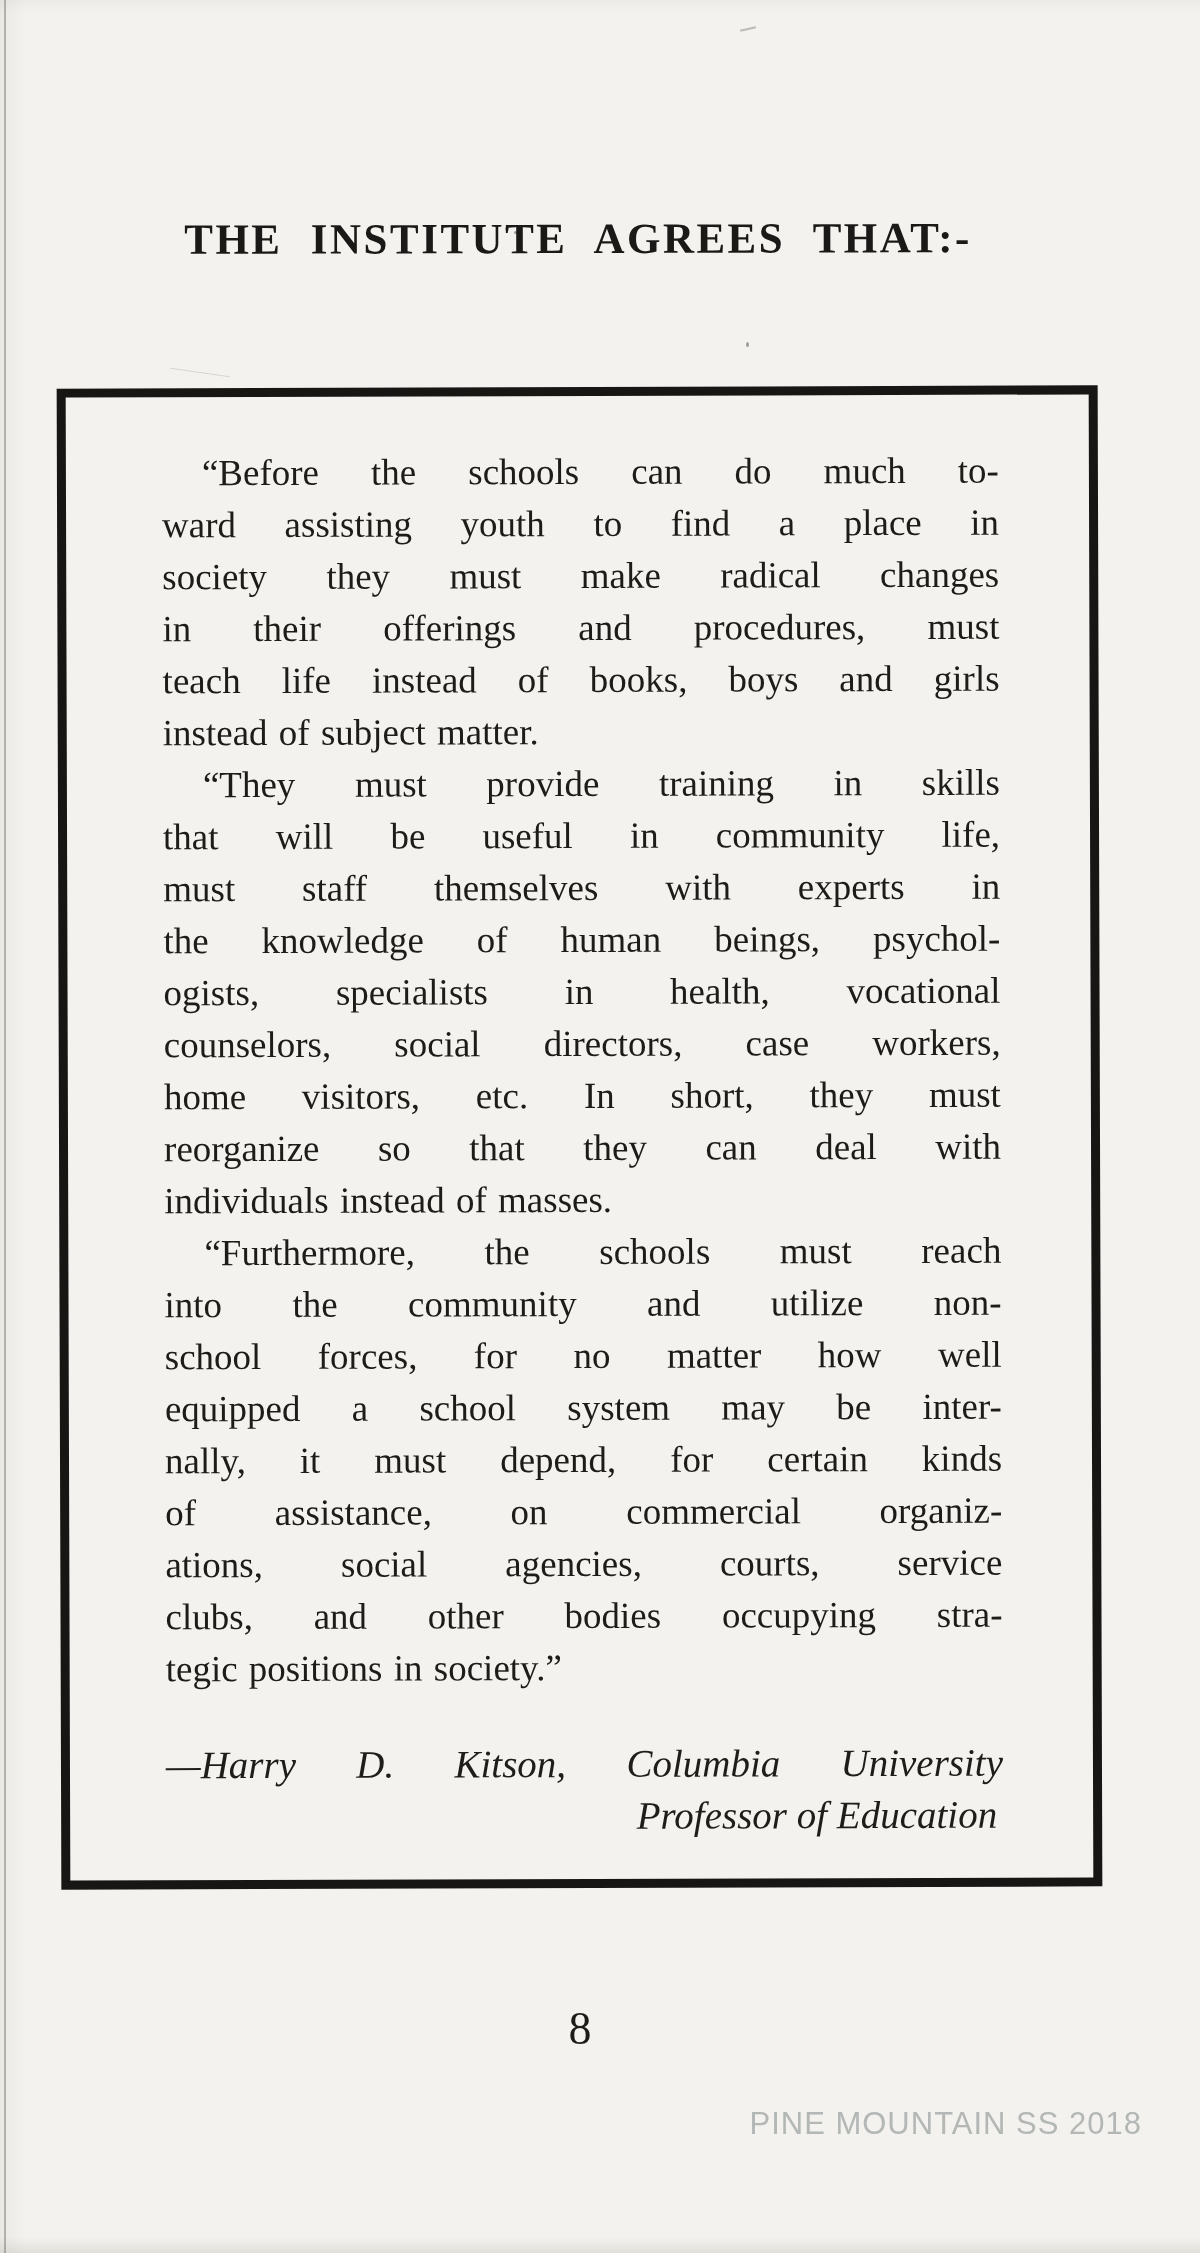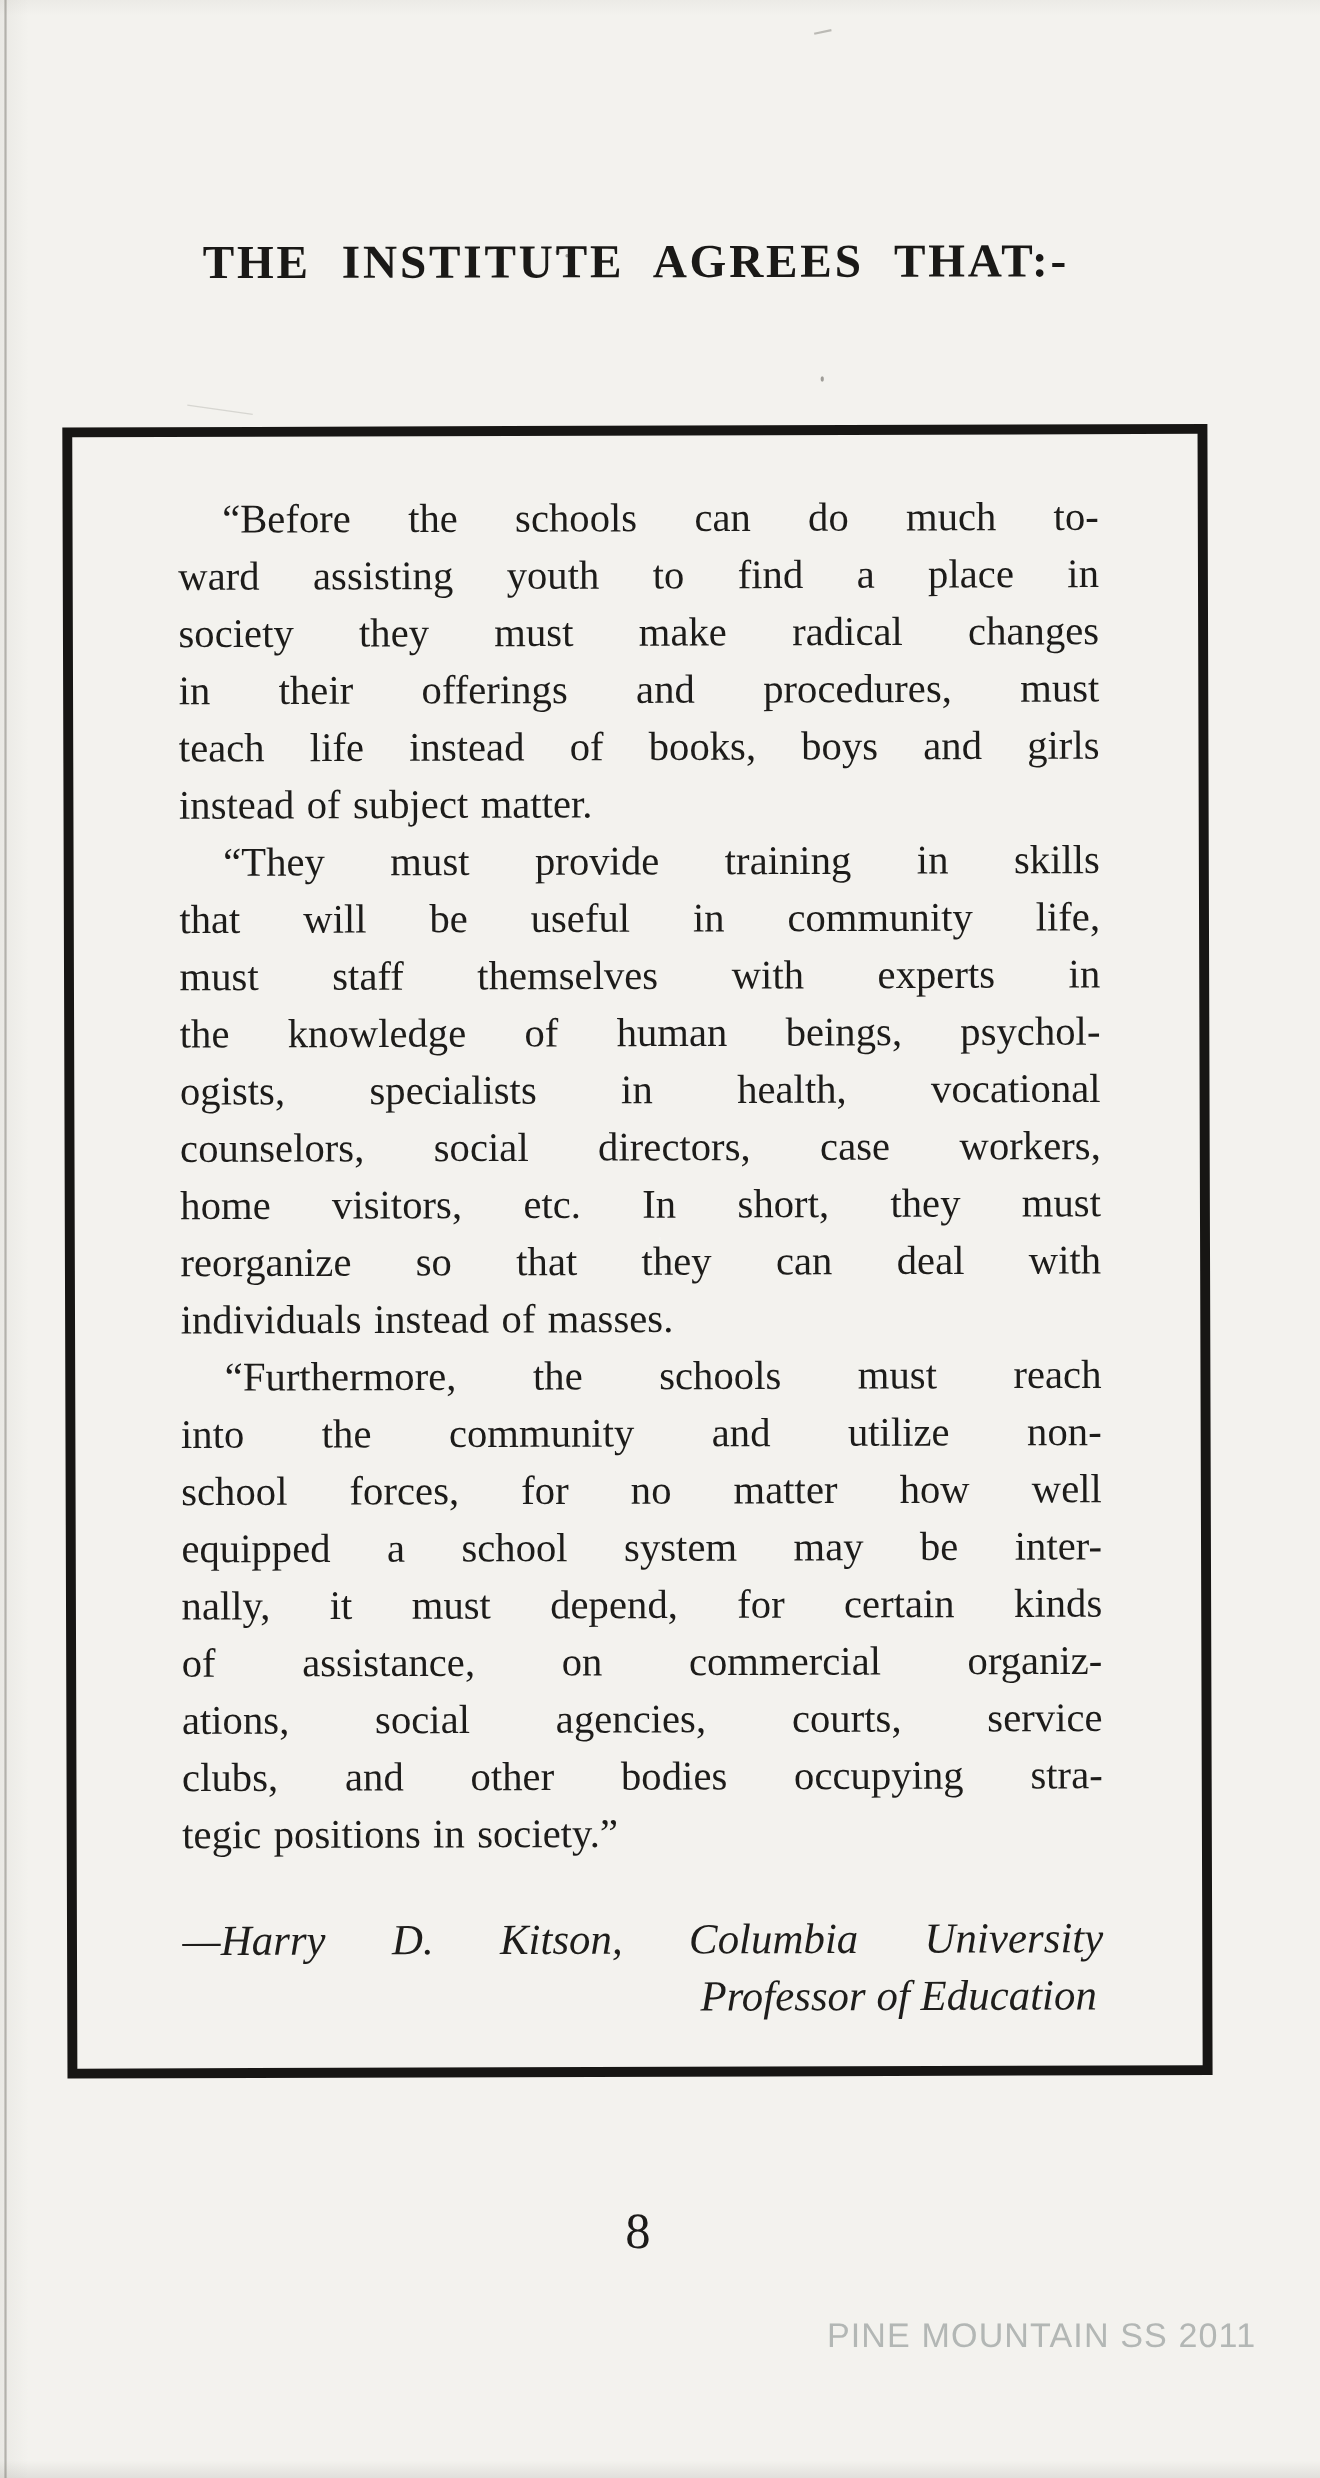--- a/index.html
+++ b/index.html
@@ -148,15 +148,15 @@
         <div class="qline last">tegic positions in society.”</div>
       </div>
     <div class="attribution" style="padding: 0 90px 0 96px;">
       <div class="attr-line1">—Harry D. Kitson, Columbia University</div>
       <div class="attr-line2">Professor of Education</div>
     </div>
   </div>
 
   <div class="page-number">8</div>
 
-  <div class="watermark">PINE MOUNTAIN SS 2011</div>
+  <div class="watermark">PINE MOUNTAIN SS 2018</div>
 
 </div>
 
 </body></html>

